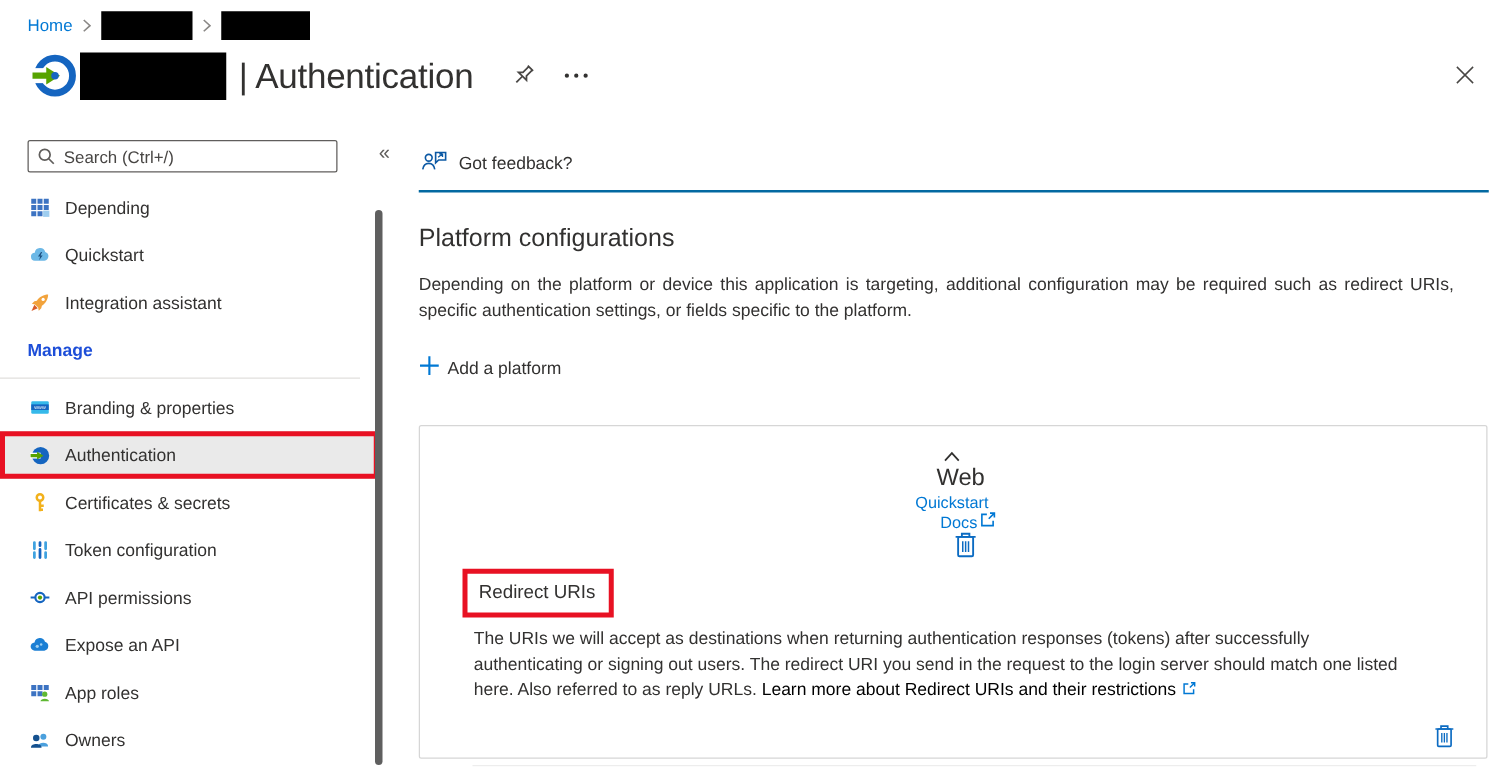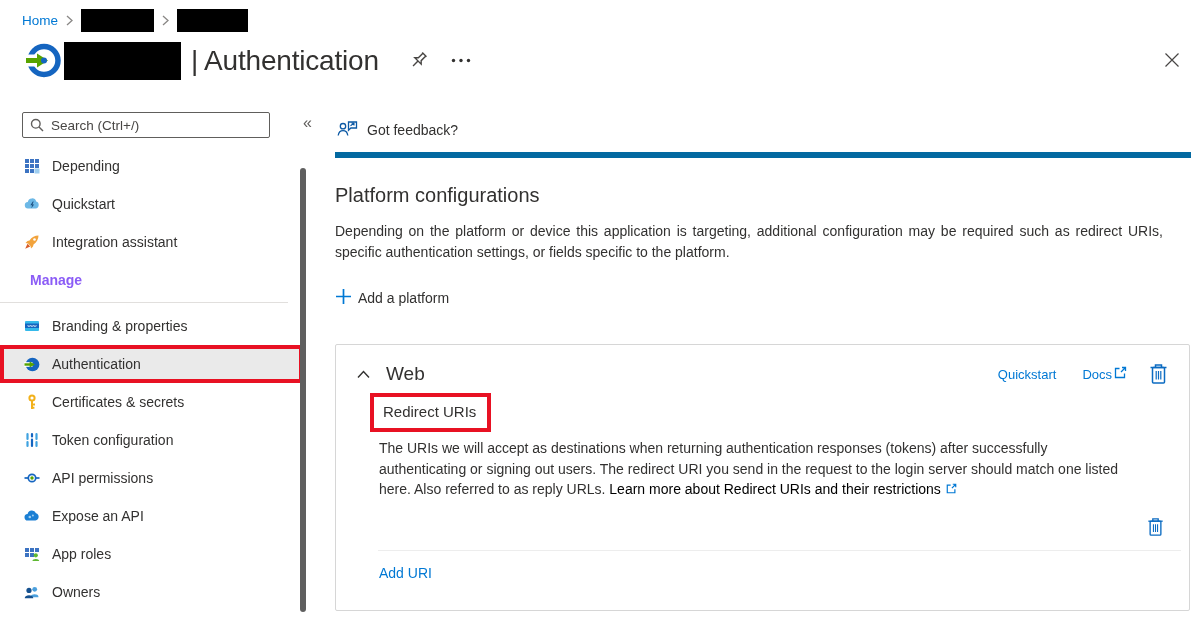--- a/index.html
+++ b/index.html
@@ -33,43 +33,43 @@
     font-family:"Liberation Sans","DejaVu Sans",sans-serif; }
   .search-input::placeholder { color:#484644; opacity:1; }
   .search-glyph { position:absolute; left:7px; top:5px; }
   .collapse-btn { position:absolute; left:281px; top:2px; font-size:16px; color:#605e5c;
     background:none; border:none; cursor:pointer; }
   .nav-list { margin-top:9px; }
   .nav-row { height:38px; display:flex; align-items:center; padding-left:24px; cursor:pointer; width:100%; }
   .nav-icon { width:16px; height:16px; flex:0 0 16px; display:flex; align-items:center; justify-content:center; }
   .nav-label { margin-left:12px; font-size:14px; color:#323130; white-space:nowrap; }
   .nav-section { height:38px; display:flex; align-items:center; padding-left:22px; cursor:default; }
-  .nav-section .nav-label { margin-left:8px; font-weight:bold; color:#8b5cf6; }
+  .nav-section .nav-label { margin-left:0; font-weight:bold; color:#1d4ed8; }
   .nav-divider { border-top:1px solid #e1dfdd; margin:3px 0 4px 0; width:288px; }
   .nav-selected { background:#eaeaea; }
   .annotated-row { border:4px solid #e81123; padding-left:20px; }
   .side-scrollbar { position:absolute; left:300px; top:56px; width:6px; height:444px;
     background:#5f5f5f; border-radius:3px; cursor:grab; }
 
   
   .main { position:absolute; left:335px; top:112px; width:856px; }
   .feedback-bar { display:flex; align-items:flex-start; gap:9px; padding:8px 0 12px 2px;
-    border-bottom:6px solid #0369a1; }
+    border-bottom:2px solid #0369a1; }
   .feedback-label { font-size:14px; color:#323130; }
   .feedback-btn { display:flex; align-items:center; gap:9px; background:none; border:none; cursor:pointer; }
   .section-heading { margin-top:26px; font-size:20px; font-weight:400; color:#323130; }
   .section-desc { margin-top:14px; width:828px; font-size:14px; line-height:21px;
     text-align:justify; color:#323130; }
   .add-platform { margin-top:25px; display:flex; align-items:center; gap:6px;
     background:none; border:none; cursor:pointer; }
   .add-platform-label { font-size:14px; color:#323130; }
 
   
   .card { margin-top:36px; width:855px; height:267px; border:1px solid #d6d6d6; border-radius:2px; background:#fff; }
-  .card-header { display:flex; align-items:center; padding:18px 21px 0 19px; }
+  .card-header { display:flex; align-items:center; padding:18px 21px 0 19px;flex-direction:column; }
   .card-title { font-size:19px; font-weight:400; color:#323130; margin-left:14px; }
   .card-spacer { flex:1; }
   .card-link { font-size:13px; color:#0078d4; text-decoration:none; cursor:pointer; display:flex; align-items:center; gap:2px; }
   .docs-link { margin-left:26px; }
   .trash-btn { margin-left:22px; }
   .annotation-box { display:inline-block; margin:8px 0 0 34px; border:4px solid #e81123; padding:6px 11px 7px 9px; }
   .redirect-heading { font-size:15px; color:#323130; }
   .card-desc { margin:6px 0 0 43px; width:756px; font-size:14px; line-height:20.5px; color:#323130; }
   .inline-link { color:#000000; text-decoration:none; cursor:pointer;text-align:right; }
   .uri-row { margin-top:11px; height:32px; display:flex; align-items:center; justify-content:flex-end; padding-right:25px; }

